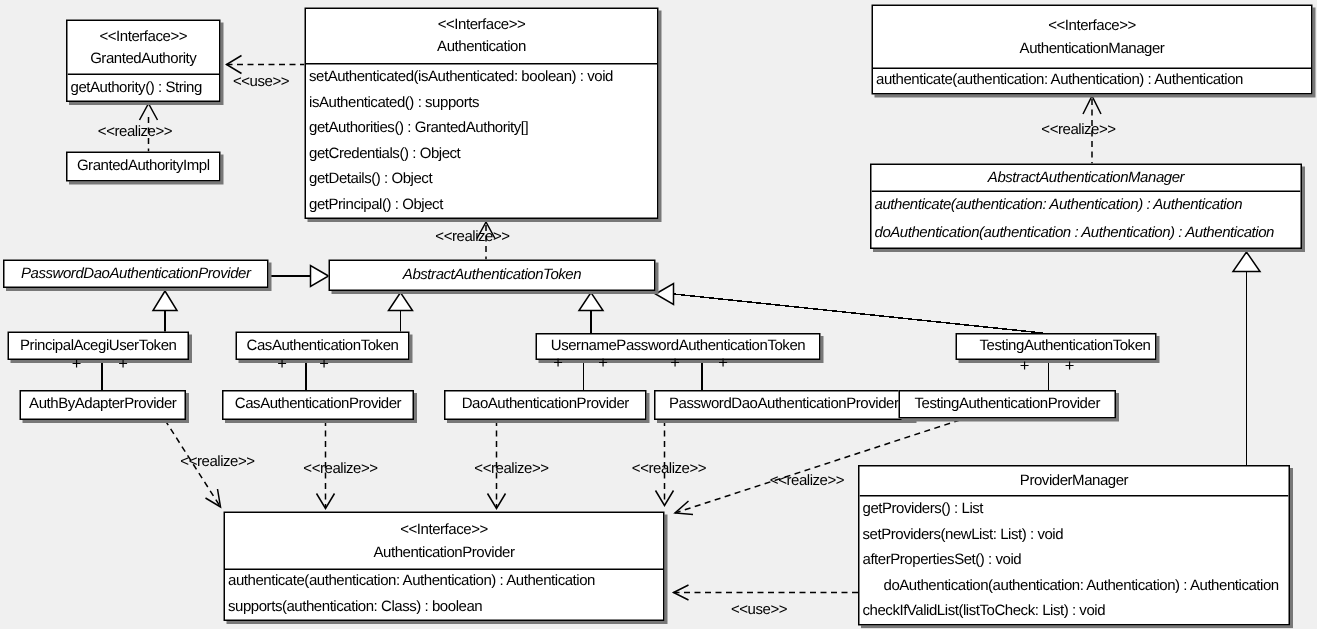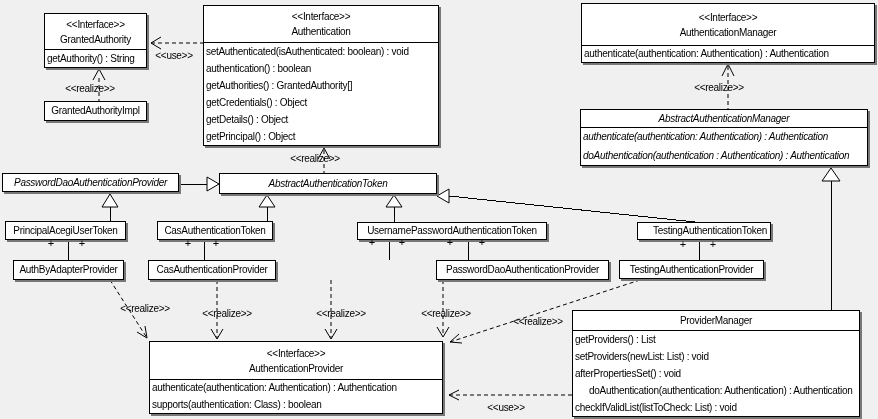--- a/index.html
+++ b/index.html
@@ -69,21 +69,21 @@
     </div>
     <div class="ubox" style="left: 44px; top: 101px; width: 103px; height: 20px;">
       <div class="nm1" style="line-height: 18px;">GrantedAuthorityImpl</div>
     </div>
     <div class="ubox" style="left: 203px; top: 5px; width: 236px; height: 141px;">
       <div class="hdr" style="height: 37px; padding-top: 3px;">
         <div class="st">&lt;&lt;Interface&gt;&gt;</div>
         <div class="nm">Authentication</div>
       </div>
       <div class="row" style="height: 17px; line-height: 17px;">setAuthenticated(isAuthenticated: boolean) : void</div>
-      <div class="row" style="height: 17px; line-height: 17px;">authentication() : boolean</div>
+      <div class="row" style="height: 17px; line-height: 17px;">isAuthenticated() : supports</div>
       <div class="row" style="height: 17px; line-height: 17px;">getAuthorities() : GrantedAuthority[]</div>
       <div class="row" style="height: 17px; line-height: 17px;">getCredentials() : Object</div>
       <div class="row" style="height: 17px; line-height: 17px;">getDetails() : Object</div>
       <div class="row" style="height: 17px; line-height: 17px;">getPrincipal() : Object</div>
     </div>
     <div class="ubox" style="left: 581px; top: 3px; width: 294px; height: 60px;">
       <div class="hdr" style="height: 42px; padding-top: 5.5px;">
         <div class="st">&lt;&lt;Interface&gt;&gt;</div>
         <div class="nm">AuthenticationManager</div>
       </div>
@@ -113,24 +113,27 @@
     </div>
     <div class="ubox" style="left: 637px; top: 222px; width: 134px; height: 18px; padding-left: 12px;">
       <div class="nm1" style="line-height: 16px;">TestingAuthenticationToken</div>
     </div>
     <div class="ubox" style="left: 13px; top: 260px; width: 111px; height: 20px;">
       <div class="nm1" style="line-height: 18px;">AuthByAdapterProvider</div>
     </div>
     <div class="ubox" style="left: 148px; top: 260px; width: 128px; height: 20px;">
       <div class="nm1" style="line-height: 18px;">CasAuthenticationProvider</div>
     </div>
+    <div class="ubox" style="left: 296px; top: 260px; width: 135px; height: 20px;">
+      <div class="nm1" style="line-height: 18px;">DaoAuthenticationProvider</div>
+    </div>
     <div class="ubox" style="left: 436px; top: 260px; width: 173px; height: 20px;">
       <div class="nm1" style="line-height: 18px;">PasswordDaoAuthenticationProvider</div>
     </div>
-    <div class="ubox" style="left: 619px; top: 260px; width: 145px; height: 19px;">
+    <div class="ubox" style="left: 599px; top: 260px; width: 145px; height: 19px;">
       <div class="nm1" style="line-height: 17px;">TestingAuthenticationProvider</div>
     </div>
     <div class="ubox" style="left: 149px; top: 341px; width: 294px; height: 73px;">
       <div class="hdr" style="height: 38px; padding-top: 3.5px;">
         <div class="st">&lt;&lt;Interface&gt;&gt;</div>
         <div class="nm">AuthenticationProvider</div>
       </div>
       <div class="row" style="height: 16.5px; line-height: 16.5px;">authenticate(authentication: Authentication) : Authentication</div>
       <div class="row" style="height: 16.5px; line-height: 16.5px;">supports(authentication: Class) : boolean</div>
     </div>

